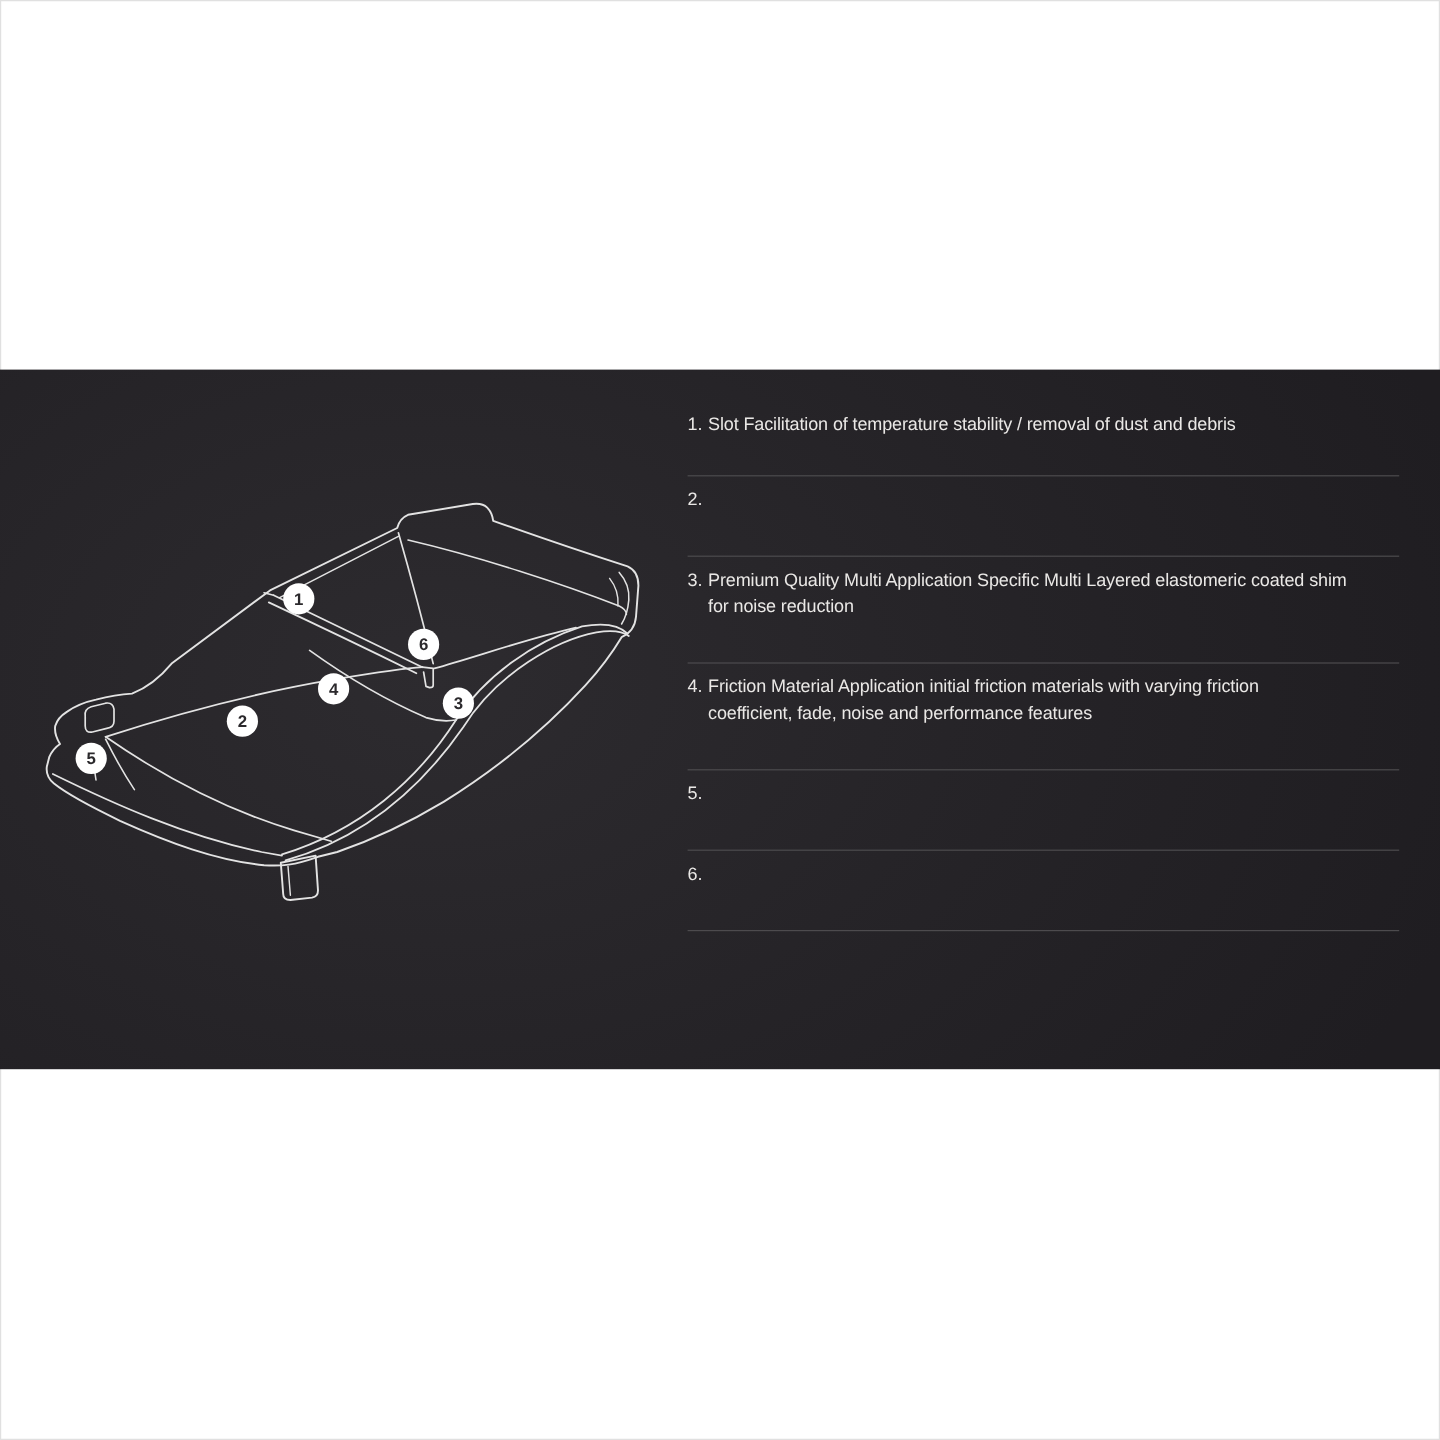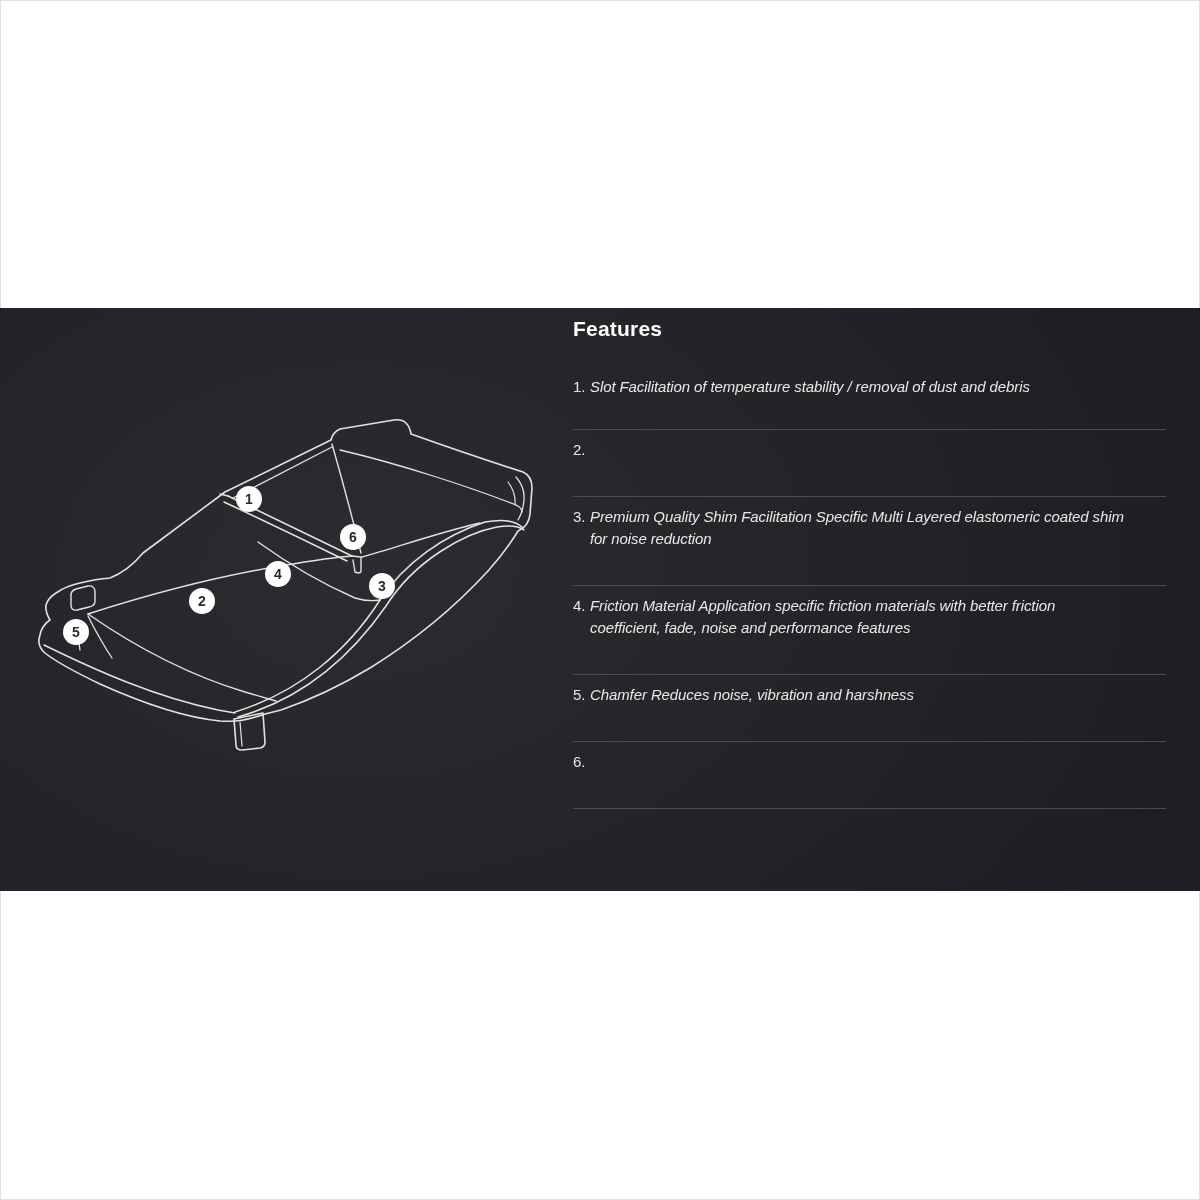--- a/index.html
+++ b/index.html
@@ -77,21 +77,20 @@
   .features li:first-child{
     padding-top:0;
     padding-bottom:31px;
   }
   .features .num{
     flex:0 0 17px;
   }
   .features .txt{
     flex:1;
     white-space:pre-line;
-    font-style:italic;
   }
 </style>
 </head>
 <body>
 
 <div class="page">
   <div class="panel">
 
     <div class="diagram">
       <svg width="560" height="583" viewBox="0 308 560 583" fill="none" stroke-linecap="round" stroke-linejoin="round">
@@ -154,42 +153,40 @@
           <div class="callout" style="left: 249px; top: 191px;">1</div>
           <div class="callout" style="left: 202px; top: 293px;">2</div>
           <div class="callout" style="left: 382px; top: 278px;">3</div>
           <div class="callout" style="left: 278px; top: 266px;">4</div>
           <div class="callout" style="left: 76px; top: 324px;">5</div>
           <div class="callout" style="left: 353px; top: 229px;">6</div>
         </div>
     </div>
 
     <div class="features">
-      <h2>Features</h2>
       <ul id="features-list">
           <li>
             <span class="num">1.</span>
             <span class="txt">Slot Facilitation of temperature stability / removal of dust and debris</span>
           </li>
           <li>
             <span class="num">2.</span>
           </li>
           <li>
             <span class="num">3.</span>
-            <span class="txt">Premium Quality Shim Facilitation Specific Multi Layered elastomeric coated shim
+            <span class="txt">Premium Quality Multi Application Specific Multi Layered elastomeric coated shim
 for noise reduction</span>
           </li>
           <li>
             <span class="num">4.</span>
-            <span class="txt">Friction Material Application specific friction materials with better friction
+            <span class="txt">Friction Material Application initial friction materials with varying friction
 coefficient, fade, noise and performance features</span>
           </li>
           <li>
             <span class="num">5.</span>
-            <span class="txt">Chamfer Reduces noise, vibration and harshness</span>
           </li>
           <li>
             <span class="num">6.</span>
           </li>
         </ul>
     </div>
 
   </div>
 </div>
 

